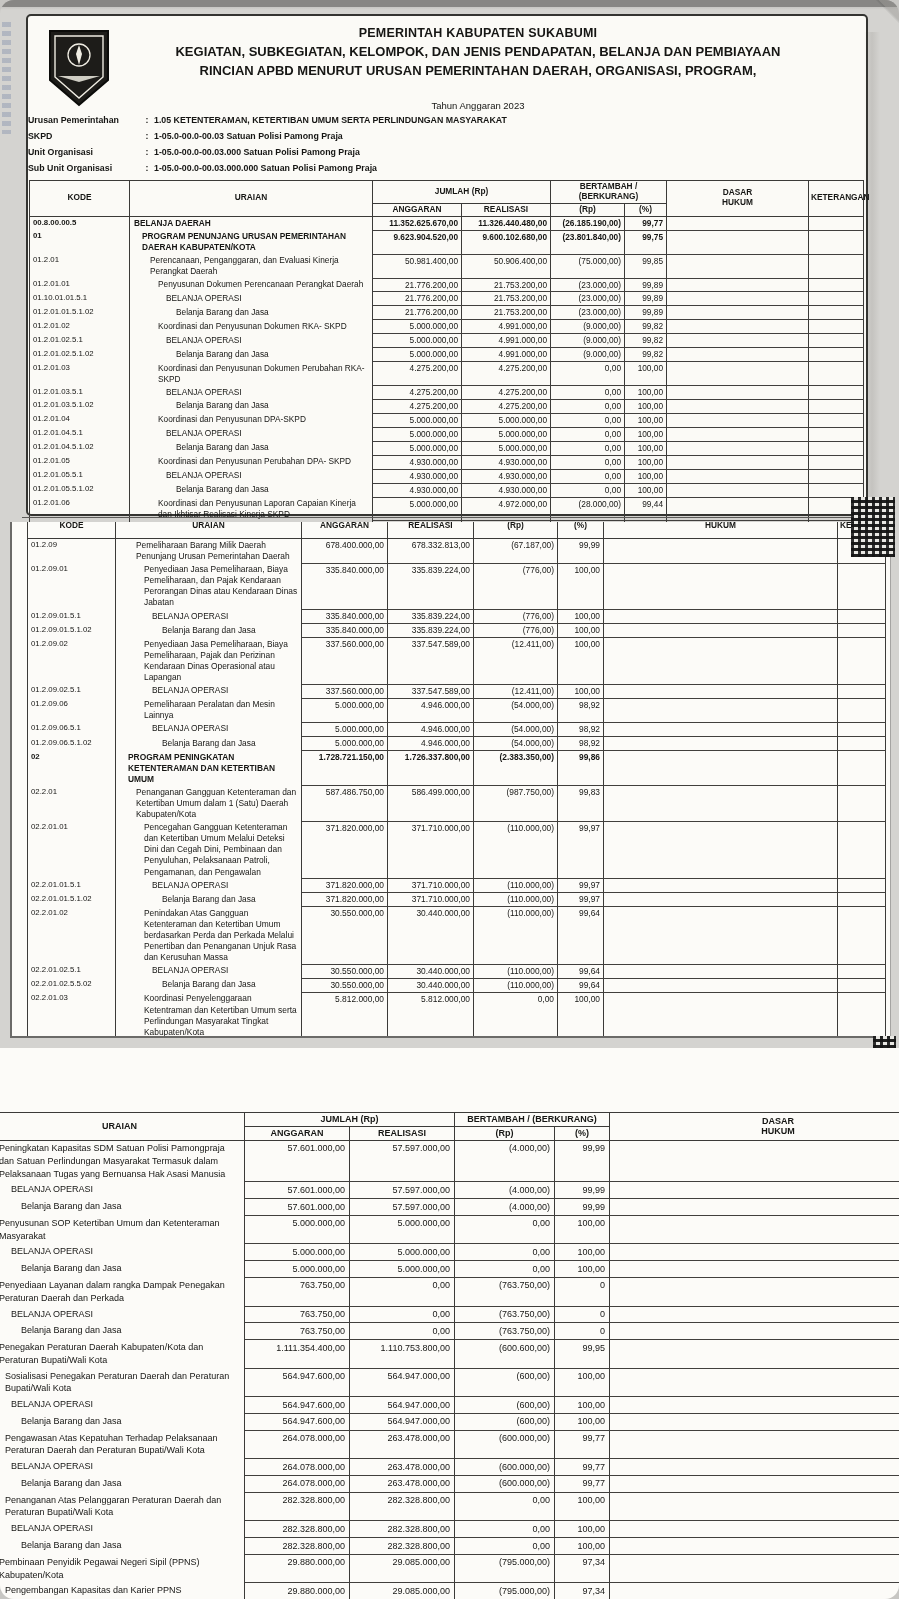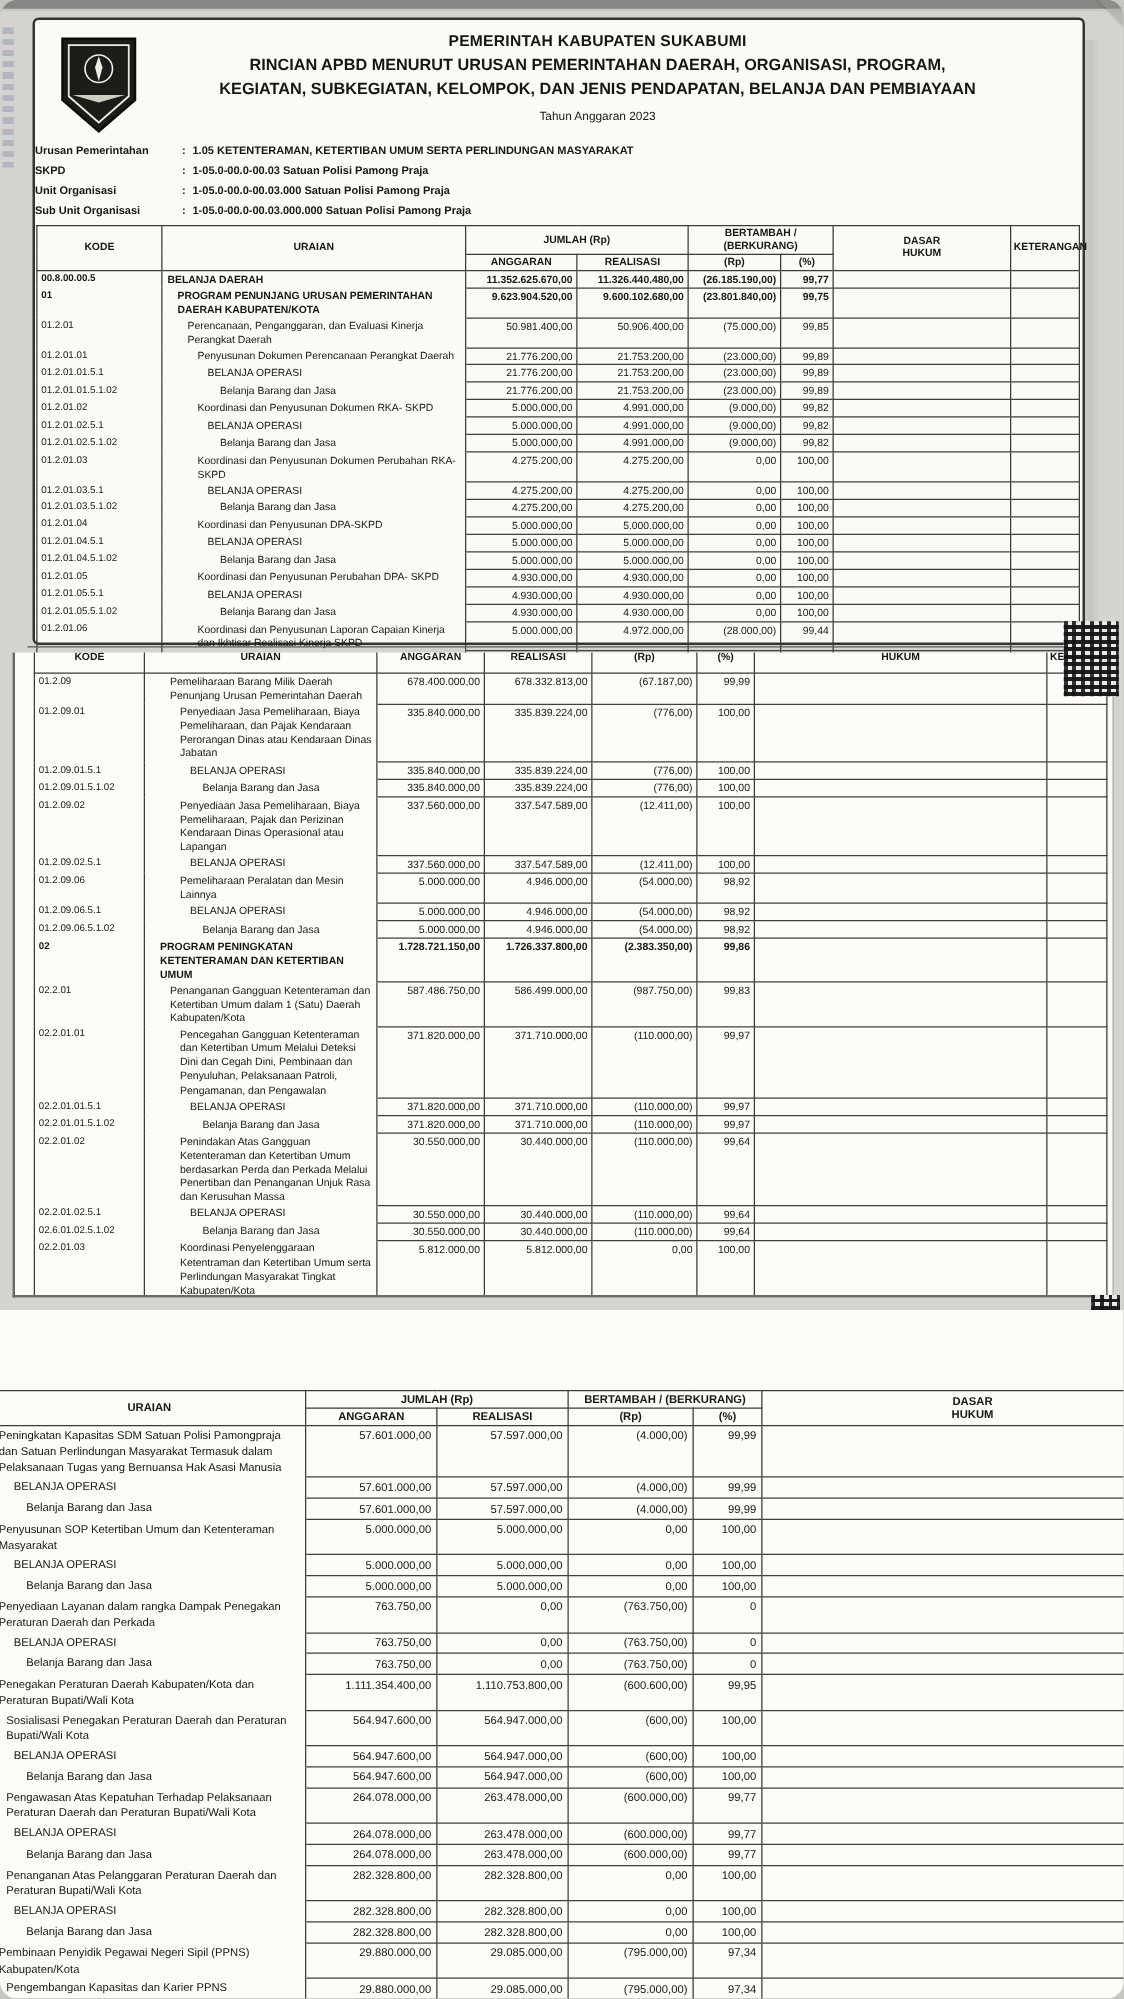--- a/index.html
+++ b/index.html
@@ -24,21 +24,21 @@
   .qr{background:
       repeating-linear-gradient(0deg,rgba(20,20,20,.95) 0 3px,transparent 3px 6px),
       repeating-linear-gradient(90deg,rgba(25,25,25,.9) 0 3px,#e9e8e4 3px 7px);}
   .qr1{position:absolute;top:497px;left:851px;width:44px;height:60px;}
   .qr2{position:absolute;top:1036px;left:873px;width:23px;height:18px;}
 
   
   .hdr{position:absolute;top:10px;left:100px;width:700px;text-align:center;}
   .agency{font-size:12.5px;font-weight:bold;letter-spacing:.2px;}
   .title{font-size:13px;font-weight:bold;margin-top:3px;line-height:1.45;}
-  .year{font-size:9.5px;margin-top:7px;}
+  .year{font-size:9.5px;margin-top:19px;}
   .logo{position:absolute;top:12px;left:18px;width:66px;height:80px;}
   .meta{position:absolute;top:96px;left:0;font-size:8.8px;line-height:16px;font-weight:bold;}
   .meta .lab{display:inline-block;width:112px;}
   .meta .sep{display:inline-block;width:14px;text-align:center;}
 
   
   table{border-collapse:collapse;table-layout:fixed;background:transparent;}
   .t{position:absolute;font-size:8.3px;line-height:1.32;}
   .t th{font-weight:bold;text-align:center;padding:1px 2px;border:1px solid #3b3a38;font-size:8.3px;line-height:1.2;vertical-align:middle;}
   .t td{padding:1px 3px;vertical-align:top;border-left:1px solid #3b3a38;border-right:1px solid #3b3a38;word-wrap:break-word;}
@@ -76,22 +76,22 @@
       <path d="M4 3 H62 V52 L33 77 L4 52 Z" fill="#1d1c19" stroke="#0c0c0a" stroke-width="2"></path>
       <path d="M9 8 H57 V49 L33 70 L9 49 Z" fill="none" stroke="#efece2" stroke-width="1.4"></path>
       <circle cx="33" cy="27" r="11" fill="none" stroke="#efece2" stroke-width="1.3"></circle>
       <path d="M33 17 L36 26 L33 37 L30 26 Z" fill="#efece2"></path>
       <path d="M12 48 H54 L33 54 Z" fill="#efece2" opacity=".85"></path>
     </svg>
 
     <div class="hdr">
       <div class="agency">PEMERINTAH KABUPATEN SUKABUMI</div>
       <div class="title">
+        <div>KEGIATAN, SUBKEGIATAN, KELOMPOK, DAN JENIS PENDAPATAN, BELANJA DAN PEMBIAYAAN</div>
         <div>RINCIAN APBD MENURUT URUSAN PEMERINTAHAN DAERAH, ORGANISASI, PROGRAM,</div>
-        <div>KEGIATAN, SUBKEGIATAN, KELOMPOK, DAN JENIS PENDAPATAN, BELANJA DAN PEMBIAYAAN</div>
       </div>
       <div class="year">Tahun Anggaran 2023</div>
     </div>
 
     <div class="meta">
       <div>
         <span class="lab">Urusan Pemerintahan</span><span class="sep">:</span><span>1.05 KETENTERAMAN, KETERTIBAN UMUM SERTA PERLINDUNGAN MASYARAKAT</span>
       </div>
       <div>
         <span class="lab">SKPD</span><span class="sep">:</span><span>1-05.0-00.0-00.03 Satuan Polisi Pamong Praja</span>
@@ -169,21 +169,21 @@
             <td class="c-kode">01.2.01.01</td>
             <td class="c-uraian lvl3">Penyusunan Dokumen Perencanaan Perangkat Daerah</td>
             <td class="c-anggaran">21.776.200,00</td>
             <td class="c-realisasi">21.753.200,00</td>
             <td class="c-rp">(23.000,00)</td>
             <td class="c-pct">99,89</td>
             <td class="c-dasar"></td>
             <td class="c-ket"></td>
           </tr>
           <tr>
-            <td class="c-kode">01.2.01.01.5.1</td>
+            <td class="c-kode">01.10.01.01.5.1</td>
             <td class="c-uraian lvl4">BELANJA OPERASI</td>
             <td class="c-anggaran">21.776.200,00</td>
             <td class="c-realisasi">21.753.200,00</td>
             <td class="c-rp">(23.000,00)</td>
             <td class="c-pct">99,89</td>
             <td class="c-dasar"></td>
             <td class="c-ket"></td>
           </tr>
           <tr>
             <td class="c-kode">01.2.01.01.5.1.02</td>
@@ -532,21 +532,21 @@
             <td class="c-kode">02.2.01.02.5.1</td>
             <td class="c-uraian lvl4">BELANJA OPERASI</td>
             <td class="c-anggaran">30.550.000,00</td>
             <td class="c-realisasi">30.440.000,00</td>
             <td class="c-rp">(110.000,00)</td>
             <td class="c-pct">99,64</td>
             <td class="c-dasar"></td>
             <td class="c-ket"></td>
           </tr>
           <tr>
-            <td class="c-kode">02.6.01.02.5.1.02</td>
+            <td class="c-kode">02.2.01.02.5.5.02</td>
             <td class="c-uraian lvl5">Belanja Barang dan Jasa</td>
             <td class="c-anggaran">30.550.000,00</td>
             <td class="c-realisasi">30.440.000,00</td>
             <td class="c-rp">(110.000,00)</td>
             <td class="c-pct">99,64</td>
             <td class="c-dasar"></td>
             <td class="c-ket"></td>
           </tr>
           <tr>
             <td class="c-kode">02.2.01.03</td>

